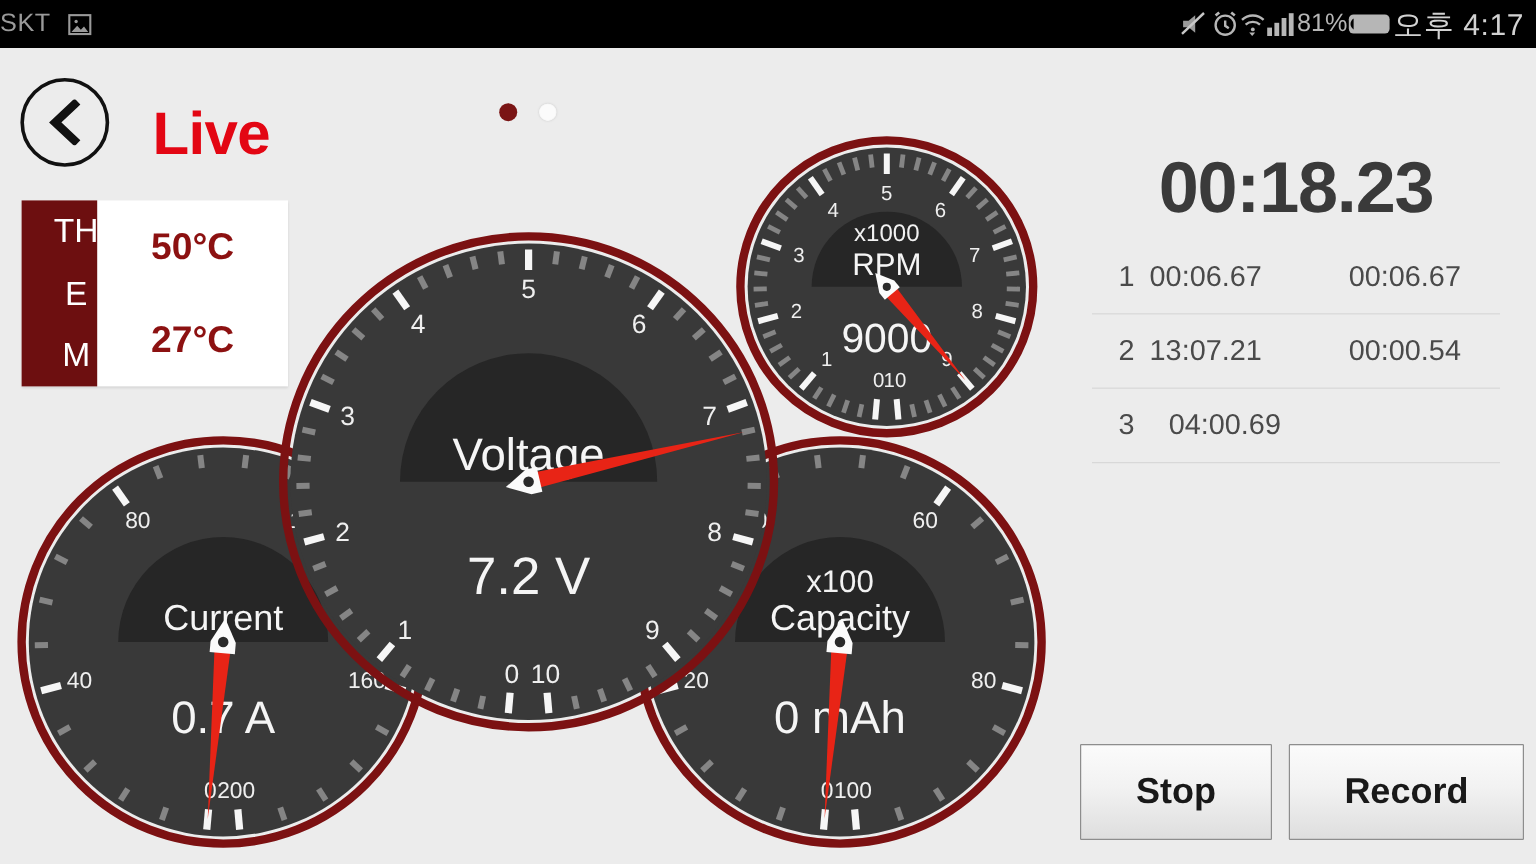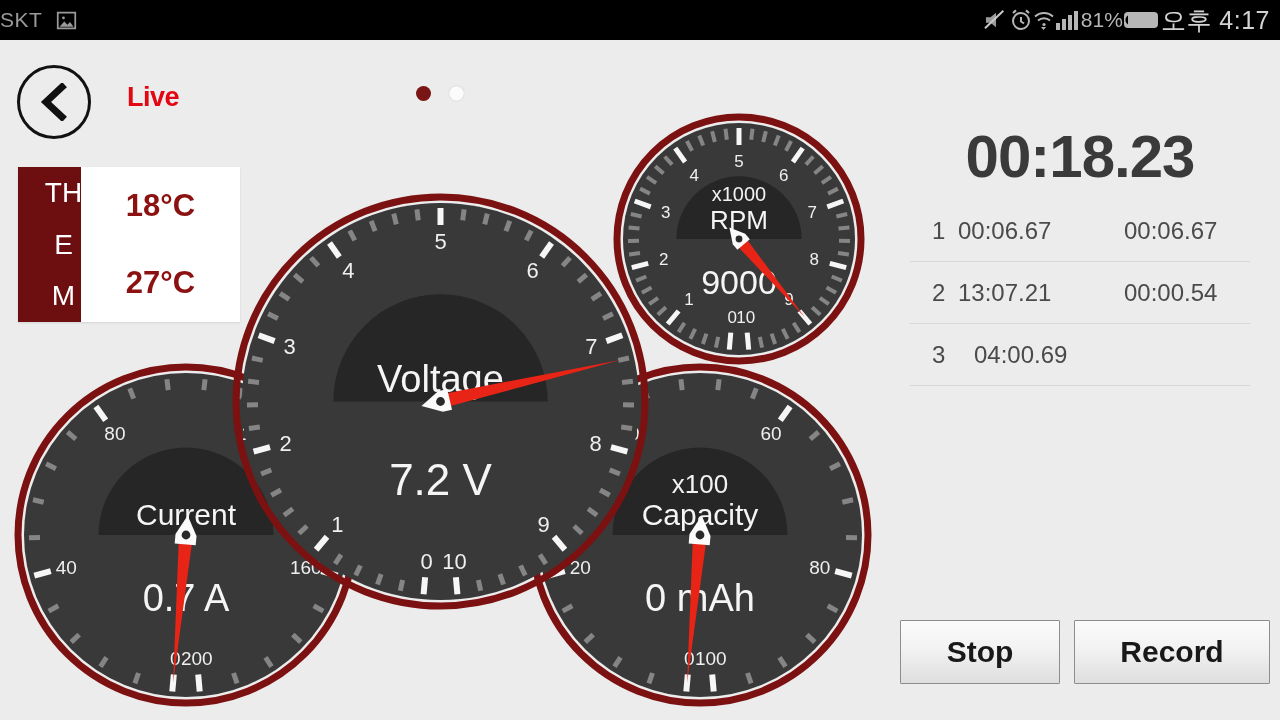--- a/index.html
+++ b/index.html
@@ -35,21 +35,21 @@
   #backbtn {
     position: absolute; left: 17px; top: 65px;
     width: 74px; height: 74px; border-radius: 50%;
     border: 3px solid #111; background: transparent;
     display: flex; align-items: center; justify-content: center;
     cursor: pointer;
   }
   #backbtn svg { display: block; }
   #title {
     position: absolute; left: 127px; top: 82px;
-    color: #e30613; font-size: 27px; font-weight: bold;
+    color: #e30613; font-size: 50px; font-weight: bold;
     letter-spacing: -.5px;
   }
   #pagedots {
     position: absolute; left: 416px; top: 86px;
     display: flex; gap: 18px; align-items: center;
   }
   .dot { width: 15px; height: 15px; border-radius: 50%; }
   .dot.active { background: #7a1515; }
   .dot.inactive { background: #fbfbfb; box-shadow: 0 0 1px rgba(0,0,0,.18) inset, 0 0 2px rgba(0,0,0,.10); }
 
@@ -98,21 +98,21 @@
   }
   .laprow .idx { width: 48px; text-align: left; padding-left: 22px; }
   .laprow .t1 { width: 150px; text-align: left; }
   .laprow .t2 { flex: 1; text-align: left; padding-left: 16px; }
 
   #buttons {
     position: absolute; left: 900px; top: 620px;
     display: flex; gap: 14px;
   }
   .btn {
-    width: 160px; height: 64px;
+    width: 160px; height: 80px;
     border: 1px solid #8d8d8d;
     background: linear-gradient(to bottom, #fbfbfb 0%, #f2f2f2 45%, #dedede 100%);
     color: #191919; font-size: 30px; font-weight: bold;
     display: flex; align-items: center; justify-content: center;
     cursor: pointer;
     border-radius: 1px;
   }
   .btn#btn-record { width: 196px; }
 </style>
 </head>
@@ -185,21 +185,21 @@
     <span class="dot inactive"></span>
   </div>
 
   <div id="thempanel">
     <div class="labels">
       <div>TH</div>
       <div>E</div>
       <div>M</div>
     </div>
     <div class="values">
-      <div>18°C</div>
+      <div>50°C</div>
       <div>27°C</div>
     </div>
   </div>
 
   <div class="gauge" id="gauge-current" style="left: 13px; top: 362px; width: 346px; height: 346px;">
       <svg width="346" height="346" viewBox="0 0 346 346">
         <g>
           <circle cx="173" cy="173" r="168" fill="none" stroke="#7c1112" stroke-width="7"></circle>
           <circle cx="173" cy="173" r="162" fill="#393939"></circle>
           <line x1="159.3" y1="329.4" x2="160.8" y2="312.5" stroke="#f6f6f6" stroke-width="6" stroke-linecap="butt"></line>

